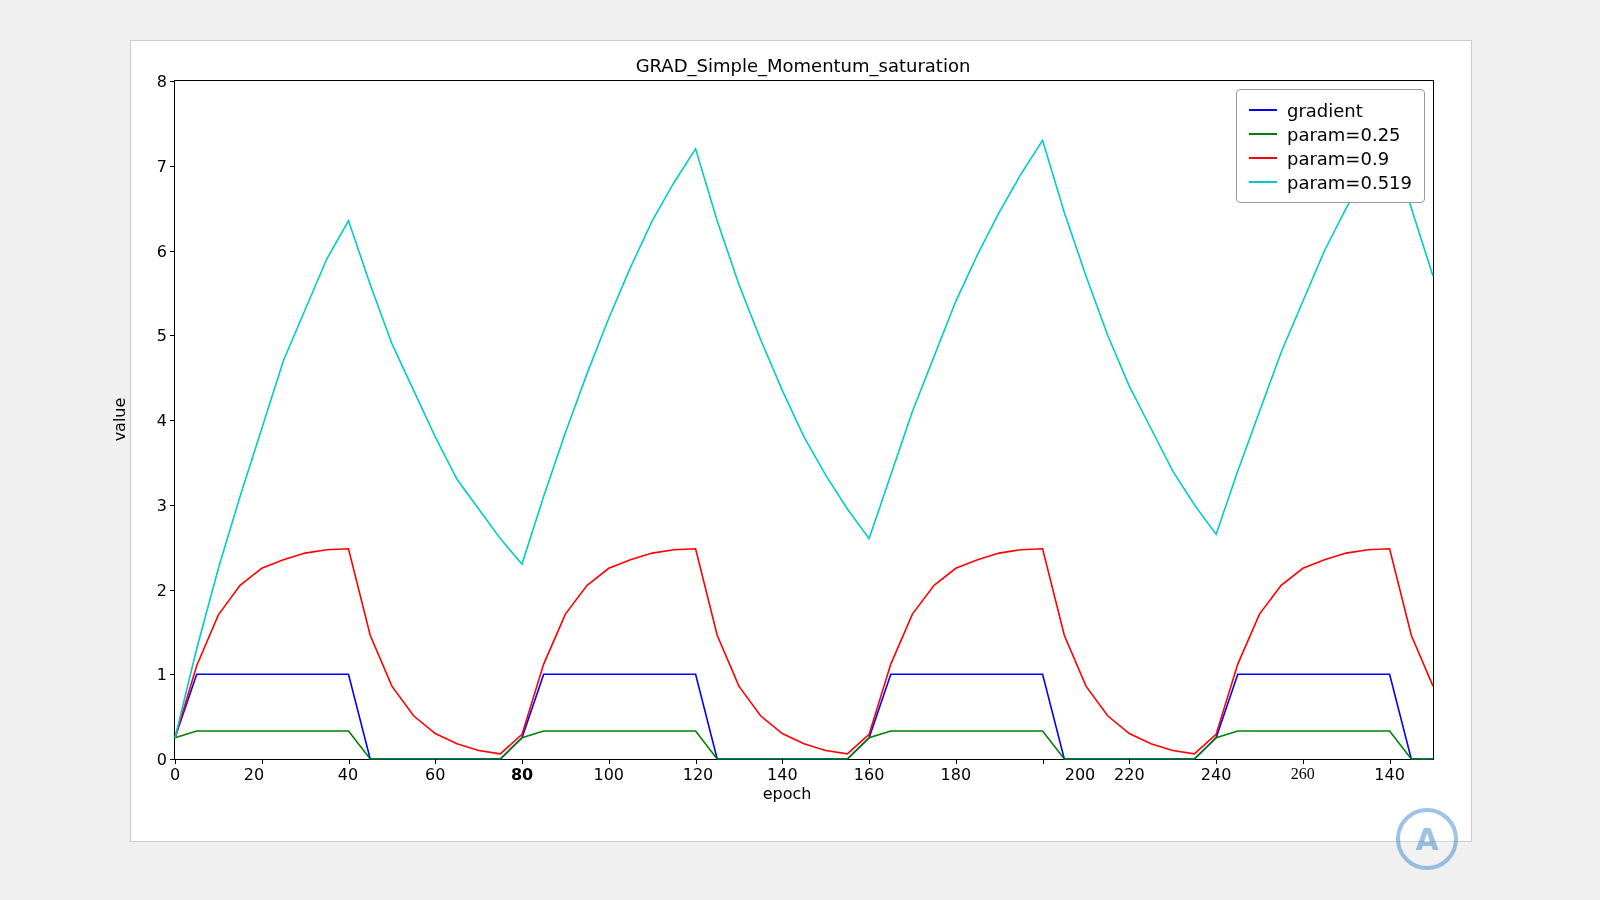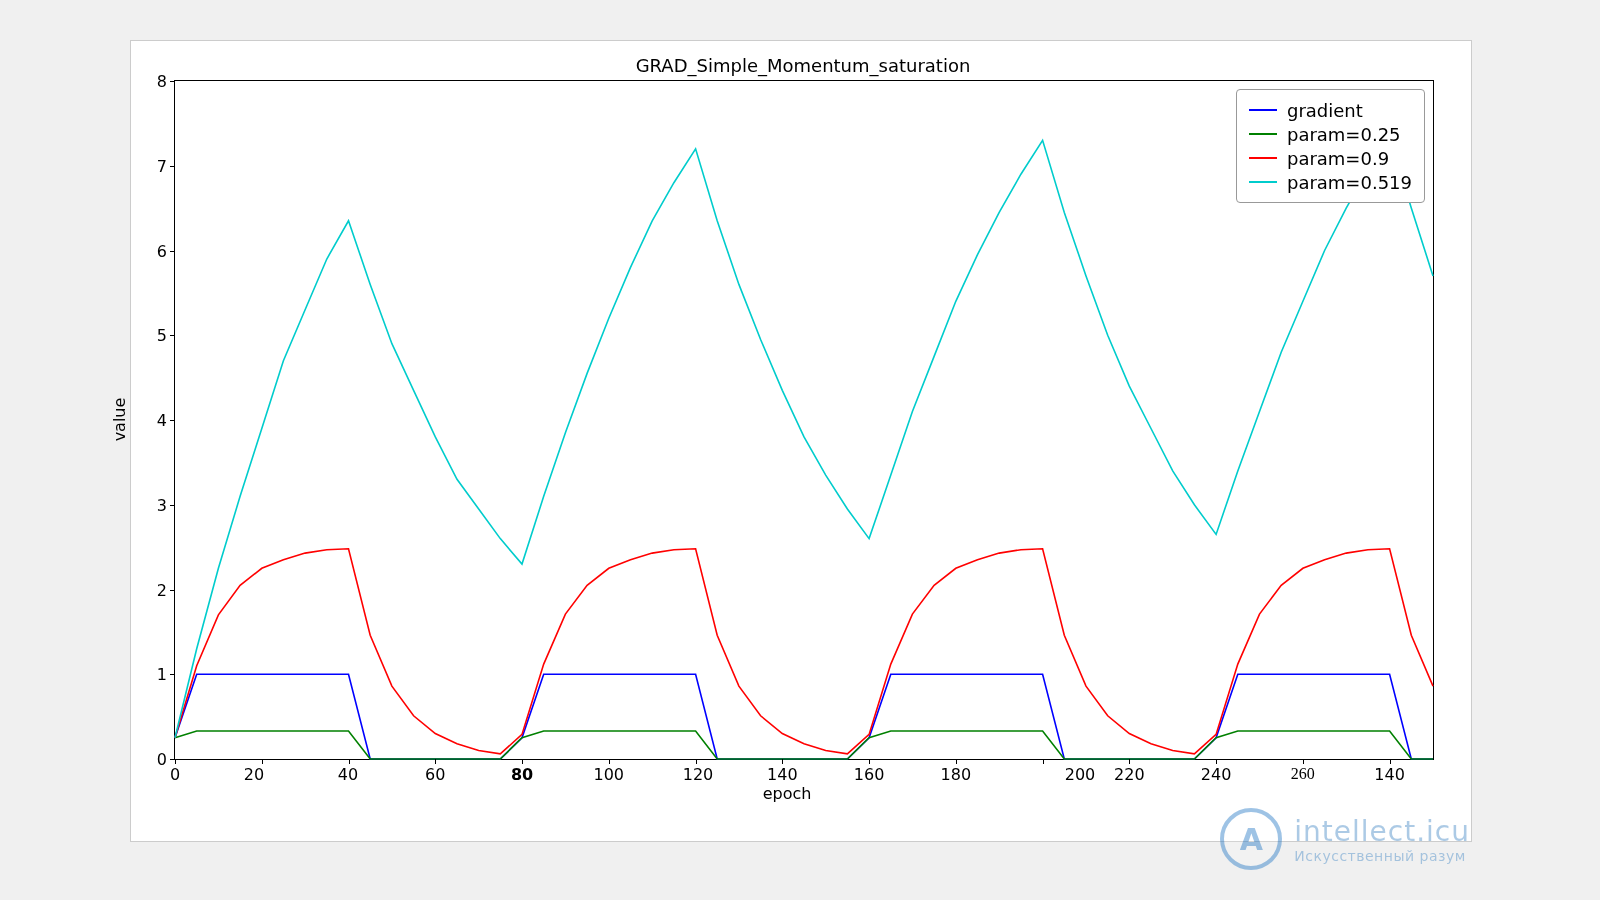--- a/index.html
+++ b/index.html
@@ -220,17 +220,13 @@
     <div class="tick-x" style="left: 1127.86px; font-family: Liberation Serif, serif;">260</div>
     <div style="position: absolute; top: 678px; left: 1127.86px; width: 1px; height: 5px; background: rgb(0, 0, 0);"></div>
     <div class="tick-x" style="left: 1214.62px;">140</div>
     <div style="position: absolute; top: 678px; left: 1214.62px; width: 1px; height: 5px; background: rgb(0, 0, 0);"></div>
   </div>
 
 <div class="xlabel">epoch</div>
 
 <div class="watermark">
   <div class="logo">A</div>
-  <div class="txt">
-    <div class="main">intellect.icu</div>
-    <div class="sub">Искусственный разум</div>
-  </div>
 </div>
 
 </body></html>

